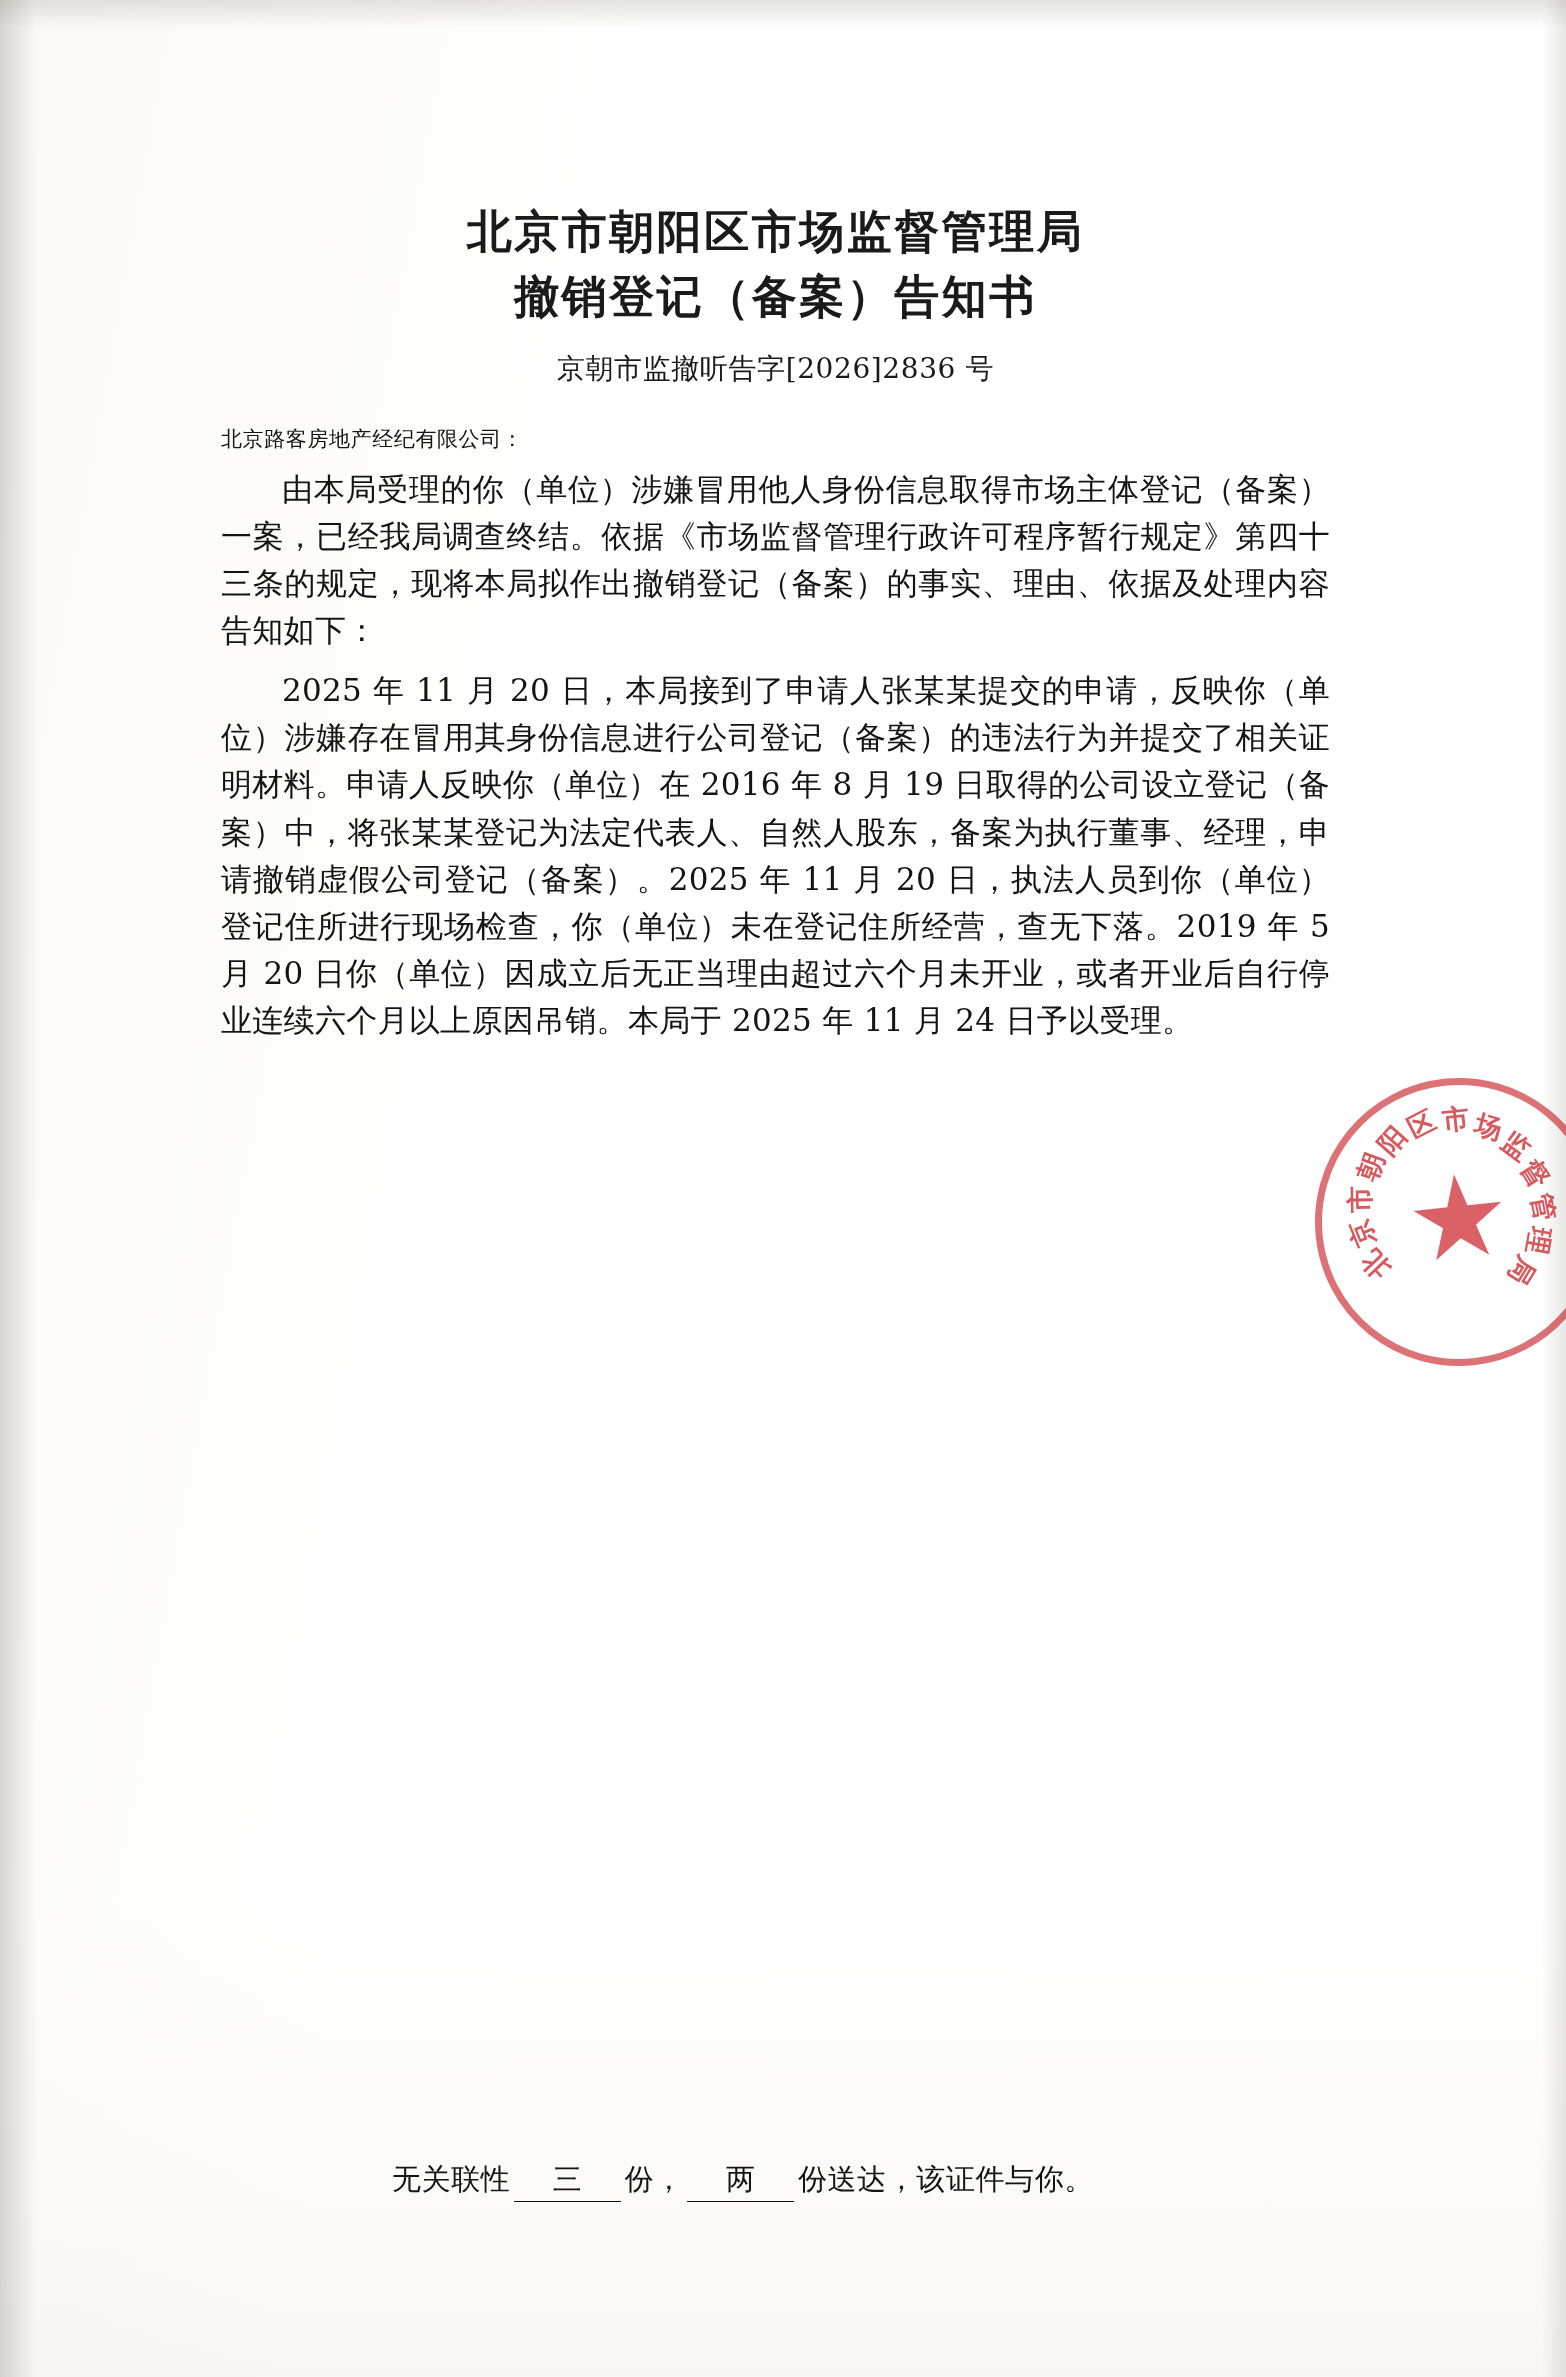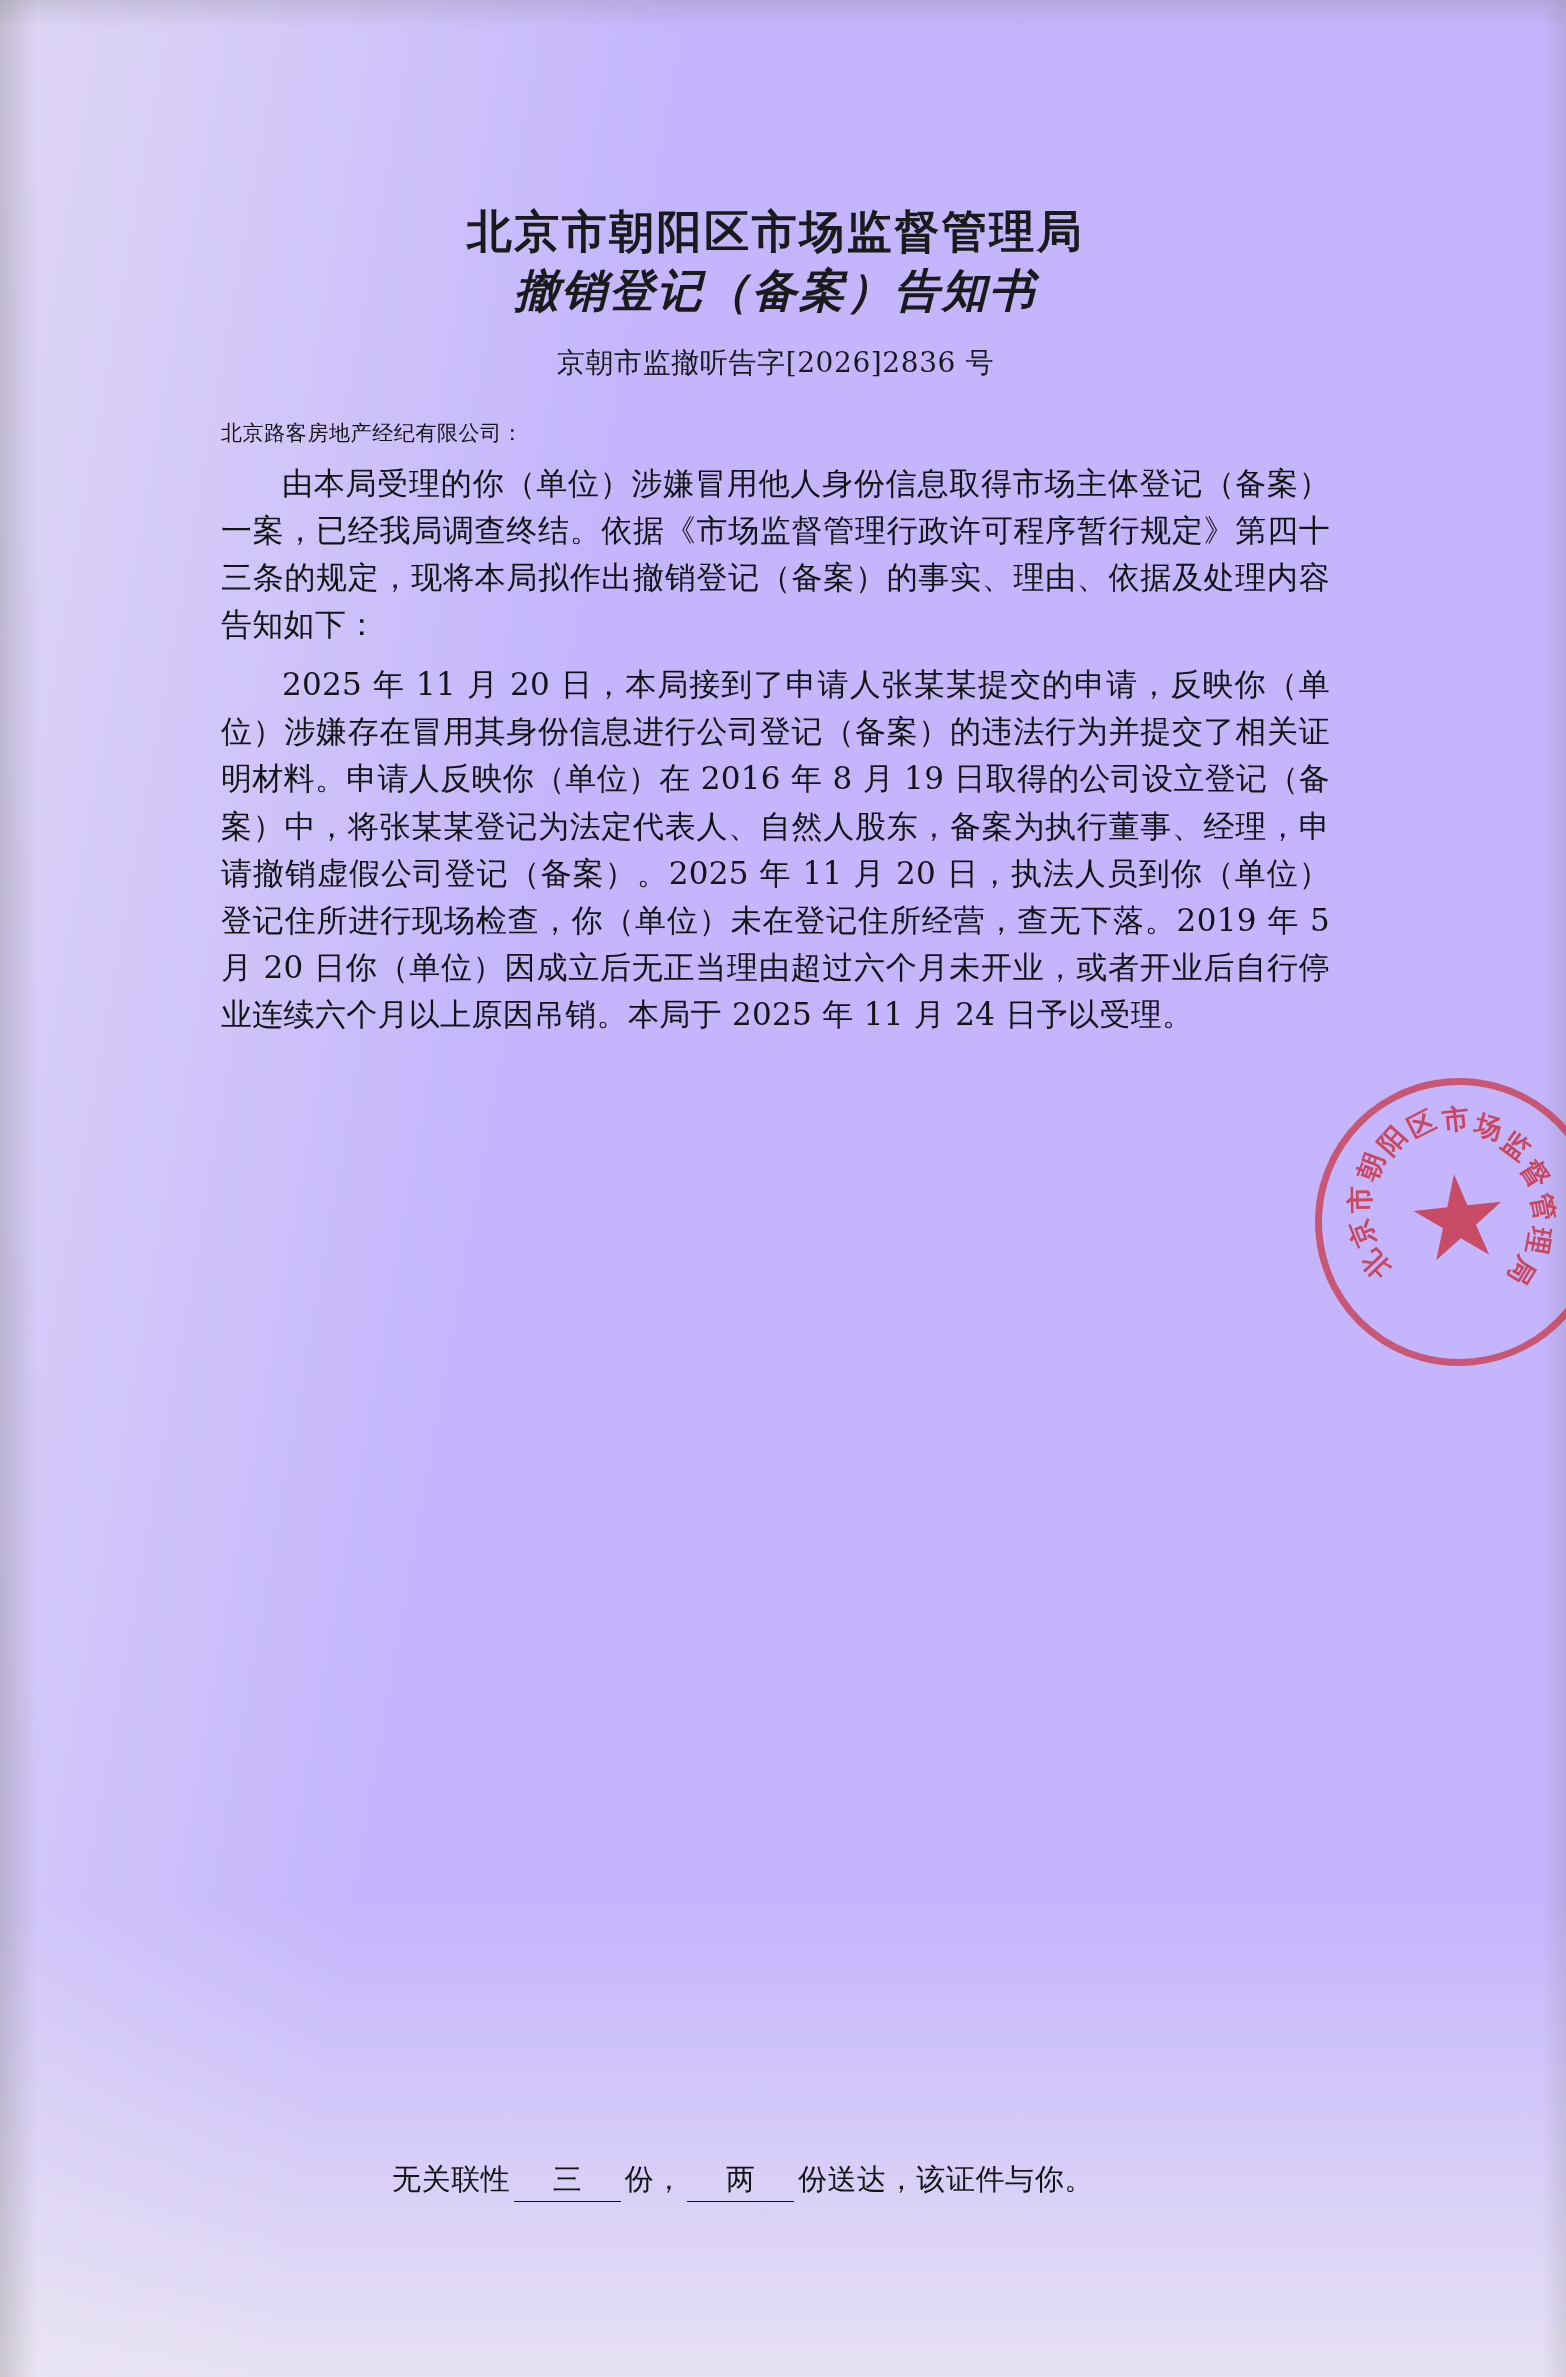--- a/index.html
+++ b/index.html
@@ -7,21 +7,21 @@
     padding: 0;
     background: #b9b9b9;
   }
   body {
     font-family: "DejaVu Serif", "Liberation Serif", serif;
   }
   .page {
     position: relative;
     width: 1566px;
     height: 2377px;
-    background: #c4b5fd;
+    background: #ffffff;
     overflow: hidden;
     box-sizing: border-box;
   }
   
   .paper-tint {
     position: absolute;
     inset: 0;
     background:
       linear-gradient(100deg, rgba(245,243,238,0.55) 0%, rgba(255,255,255,0) 35%),
       linear-gradient(0deg, rgba(246,244,240,0.7) 0%, rgba(255,255,255,0) 20%);
@@ -57,22 +57,21 @@
     text-align: center;
     font-size: 45px;
     font-weight: bold;
     letter-spacing: 2.5px;
     line-height: 1.32;
     color: #1a1a1a;
     font-family: "DejaVu Serif", "Liberation Serif", serif;
   }
   .doc-title .line2 {
     display: block;
-    margin-top: 0;
-    font-style: italic;
+    margin-top: 6px;
   }
   .doc-number {
     text-align: center;
     font-size: 28px;
     margin-top: 23px;
     color: #1a1a1a;
     letter-spacing: 0.6px;
   }
 
   .addressee {

